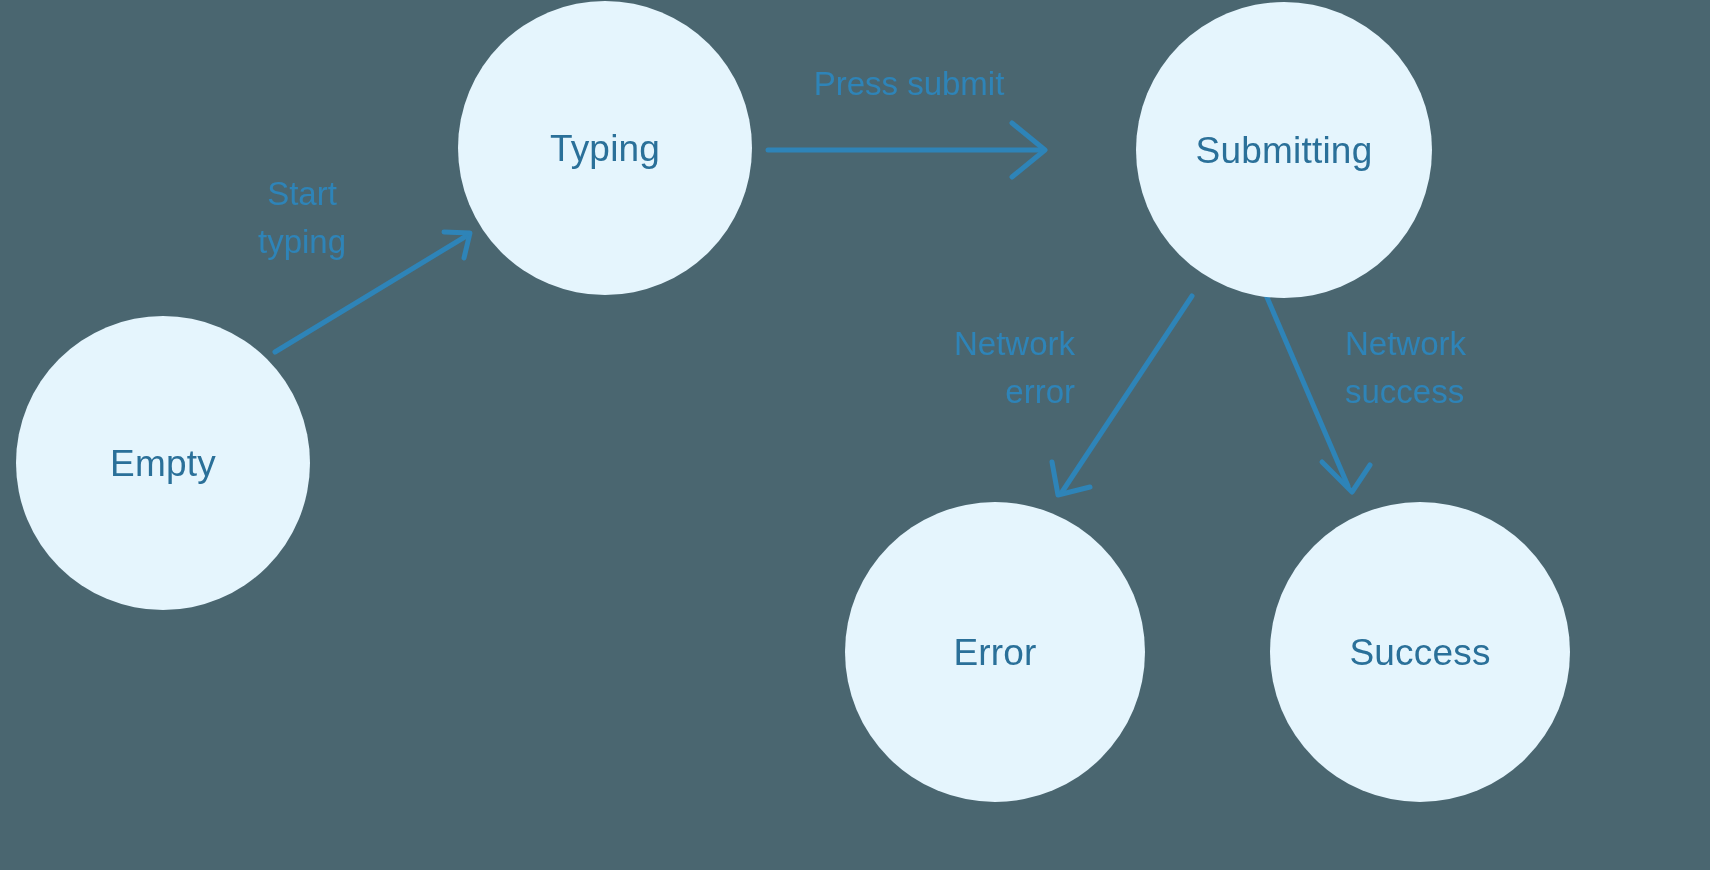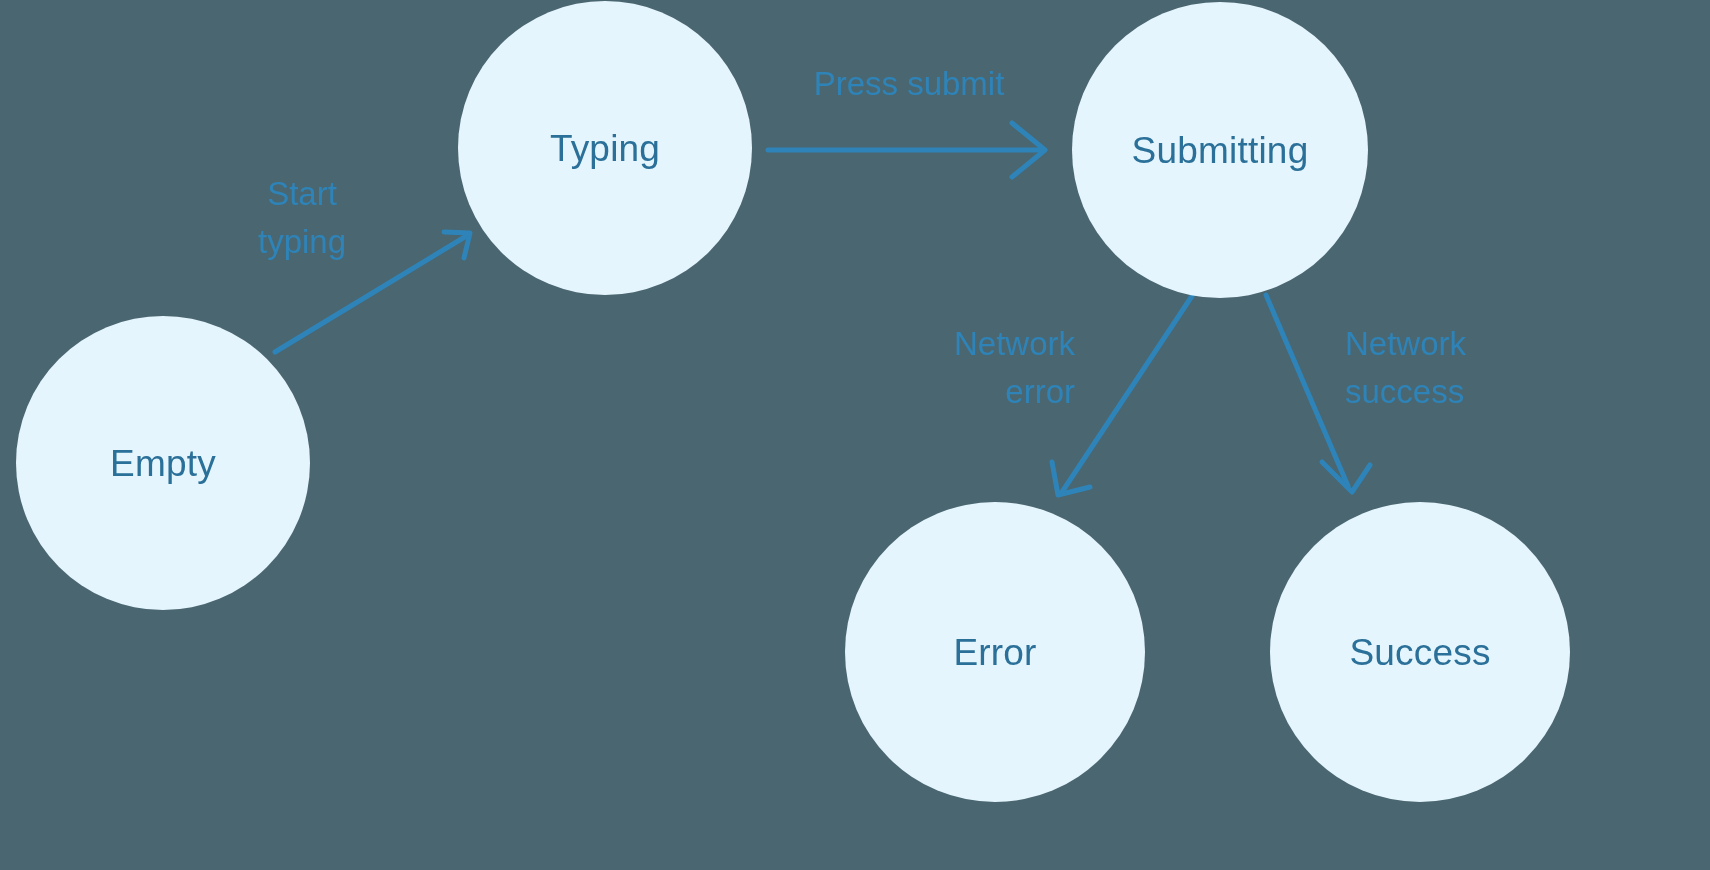--- a/index.html
+++ b/index.html
@@ -86,21 +86,21 @@
   </svg>
 
   <div class="node" style="left:16px; top:316px; width:294px; height:294px;">
     <span class="node-label">Empty</span>
   </div>
 
   <div class="node" style="left:458px; top:1px; width:294px; height:294px;">
     <span class="node-label">Typing</span>
   </div>
 
-  <div class="node" style="left:1072px; top:2px; width:296px; height:296px;text-align:right;">
+  <div class="node" style="left:1136px; top:2px; width:296px; height:296px;text-align:right;">
     <span class="node-label">Submitting</span>
   </div>
 
   <div class="node" style="left:845px; top:502px; width:300px; height:300px;">
     <span class="node-label">Error</span>
   </div>
 
   <div class="node" style="left:1270px; top:502px; width:300px; height:300px;">
     <span class="node-label">Success</span>
   </div>

